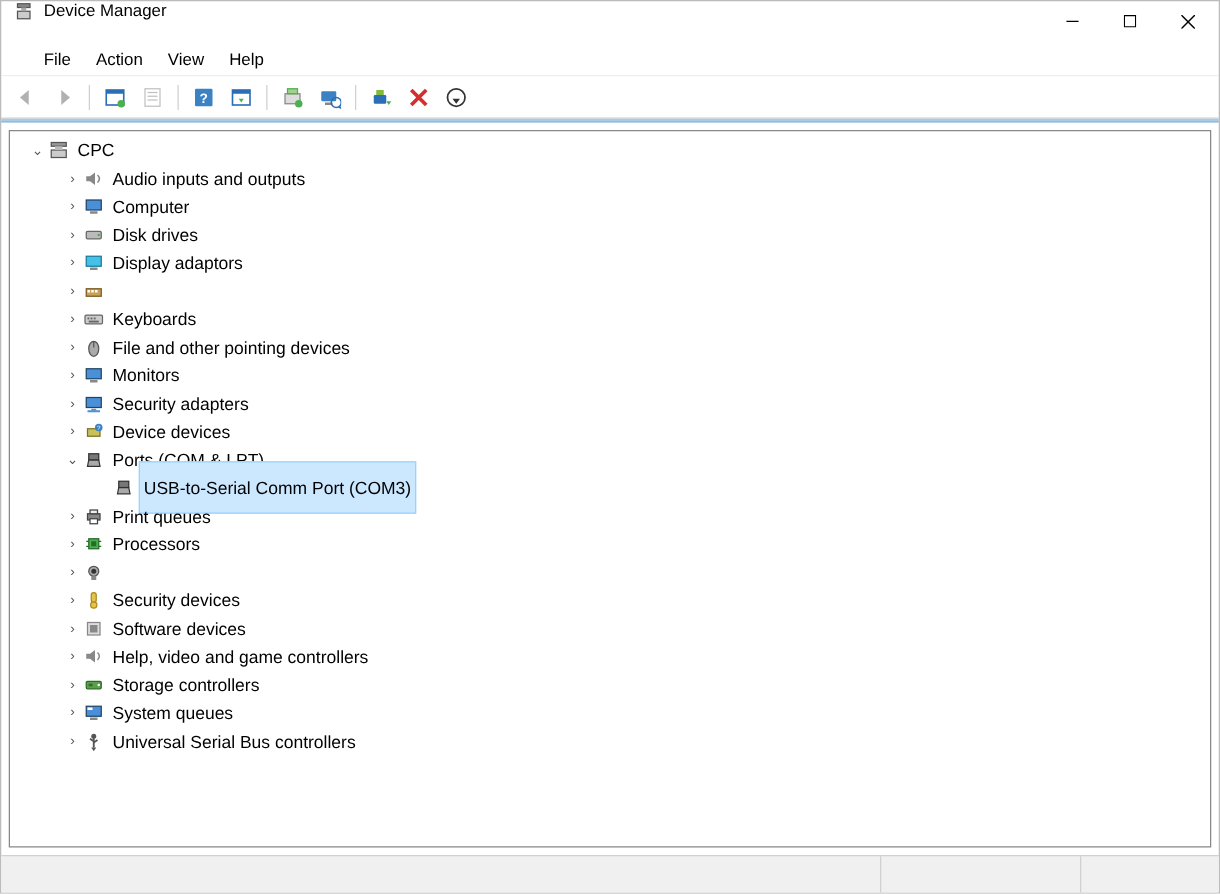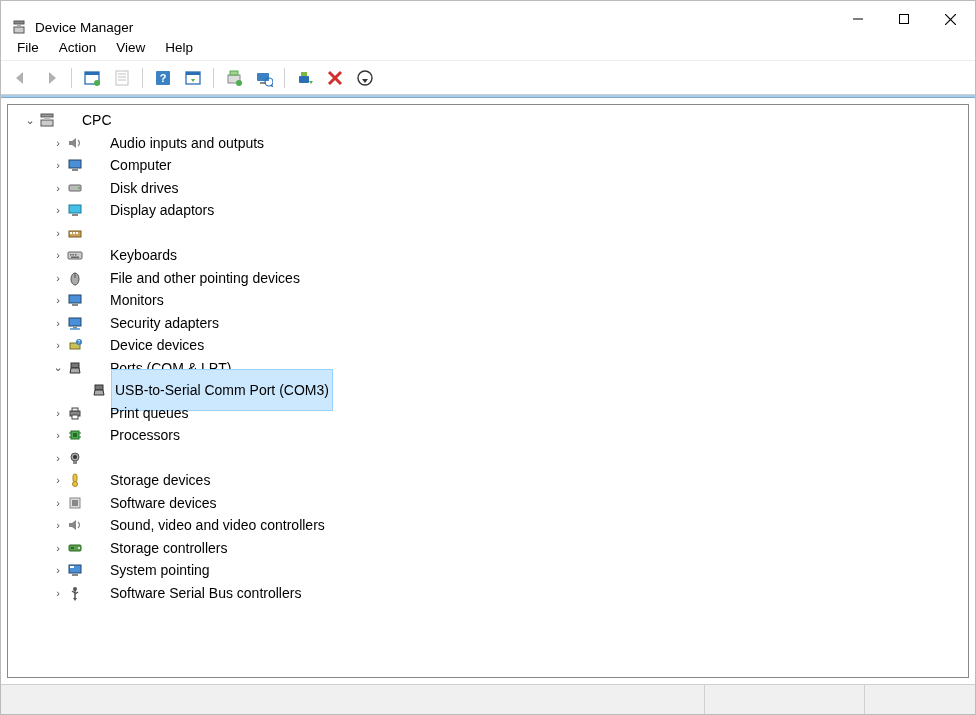--- a/index.html
+++ b/index.html
@@ -8,28 +8,28 @@
   font-size: 13px;
   background: #fff;
   width: 976px;
   height: 715px;
   overflow: hidden;
   color: #000;
 }
 .window { width: 976px; height: 715px; border: 1px solid #bbb; display: flex; flex-direction: column; background: #fff; }
 
 
-.titlebar { height: 34px; display: flex; align-items: flex-end; padding: 0 2px 0 10px; }
+.titlebar { height: 34px; display: flex; align-items: flex-start; padding: 0 2px 0 10px; }
 .titlebar-icon { width: 16px; height: 16px; margin-right: 8px; display:inline-flex; align-items:center; justify-content:center;}
 .titlebar-text { font-size: 13.5px; }
 .titlebar-spacer { flex: 1; }
 .winbtn { width: 46px; height: 32px; display: flex; align-items: center; justify-content: center; font-size: 14px; }
 
 
-.menubar { height: 26px; display: flex; align-items: center; padding: 0 6px; font-size: 13.5px; border-bottom: 1px solid #eee;}
+.menubar { height: 26px; display: flex; align-items: center; padding: 0 24px; font-size: 13.5px; border-bottom: 1px solid #eee;}
 .menuitem { padding: 3px 10px; }
 
 
 .toolbar { height: 34px; display: flex; align-items: center; padding: 0 6px; gap: 2px; border-bottom: 1px solid #d0d0d0;}
 .tbtn { width: 28px; height: 28px; display: flex; align-items: center; justify-content: center; border: 1px solid transparent; }
 .tbtn.disabled svg { opacity: .45; }
 .tsep { width: 1px; height: 20px; background: #d0d0d0; margin: 0 4px; }
 
 
 .accent { height: 3px; background: linear-gradient(#a8cbe8,#a8cbe8); border-bottom:1px solid #7ca8cd;}
@@ -37,21 +37,21 @@
 
 .treewrap { flex: 1; padding: 6px; }
 .treebox { width: 100%; height: 100%; border: 1px solid #888; overflow: auto; padding: 4px 0; }
 .row { display: flex; align-items: center; height: 22.5px; font-size: 14px; padding-right: 8px; }
 .row .expander { width: 12px; height: 12px; margin-right: 2px; display: flex; align-items:center; justify-content:center; color:#555; font-size:11px; }
 .row .icon { width: 18px; height: 18px; margin-right: 6px; display:inline-flex; align-items:center; justify-content:center; flex-shrink:0;}
 .row.indent0 { padding-left: 16px; }
 .row.indent1 { padding-left: 44px; }
 .row.indent2 { padding-left: 82px; }
 .row.selected .label { background: #cce8ff; border:1px solid #99d1ff; border-radius:0; padding:12px 3px; margin-left:-3px;}
-.label { white-space: nowrap; padding:1px 0;margin-left:20px;}
+.label { white-space: nowrap; padding:1px 0;}
 
 
 .statusbar { height: 30px; border-top: 1px solid #d0d0d0; display:flex; background:#f0f0f0;}
 .statusbar .cell1 { flex:1; border-right:1px solid #d0d0d0;}
 .statusbar .cell2 { width:160px; border-right:1px solid #d0d0d0;}
 .statusbar .cell3 { width:110px;}
 
 svg { display:block; }
 </style>
 </head>
@@ -366,21 +366,21 @@
       </div>
 
       <div class="row indent1">
         <span class="expander">›</span>
         <span class="icon">
             <svg width="16" height="16" viewBox="0 0 16 16">
               <rect x="6" y="2" width="4" height="8" fill="#e6c34a" stroke="#aa8a20" rx="2"></rect>
               <circle cx="8" cy="12" r="2.5" fill="#e6c34a" stroke="#aa8a20"></circle>
             </svg>
           </span>
-        <span class="label">Storage devices</span>
+        <span class="label">Security devices</span>
       </div>
 
       <div class="row indent1">
         <span class="expander">›</span>
         <span class="icon">
             <svg width="16" height="16" viewBox="0 0 16 16">
               <rect x="3" y="3" width="10" height="10" fill="#ddd" stroke="#888"></rect>
               <rect x="5" y="5" width="6" height="6" fill="#888"></rect>
             </svg>
           </span>
@@ -388,21 +388,21 @@
       </div>
 
       <div class="row indent1">
         <span class="expander">›</span>
         <span class="icon">
             <svg width="16" height="16" viewBox="0 0 16 16">
               <path d="M2 6 L5 6 L9 3 L9 13 L5 10 L2 10 Z" fill="#888"></path>
               <path d="M11 5 Q14 8 11 11" fill="none" stroke="#888" stroke-width="1.2"></path>
             </svg>
           </span>
-        <span class="label">Sound, video and video controllers</span>
+        <span class="label">Help, video and game controllers</span>
       </div>
 
       <div class="row indent1">
         <span class="expander">›</span>
         <span class="icon">
             <svg width="16" height="16" viewBox="0 0 16 16">
               <rect x="2" y="5" width="12" height="6" fill="#5a9e4e" stroke="#2d6b24" rx="1"></rect>
               <rect x="4" y="7" width="3" height="2" fill="#2d6b24"></rect>
               <circle cx="12" cy="8" r="1" fill="#fff"></circle>
             </svg>
@@ -412,35 +412,35 @@
 
       <div class="row indent1">
         <span class="expander">›</span>
         <span class="icon">
             <svg width="16" height="16" viewBox="0 0 16 16">
               <rect x="2" y="3" width="12" height="8" fill="#4a90d9" stroke="#246"></rect>
               <rect x="5" y="12" width="6" height="2" fill="#888"></rect>
               <rect x="3" y="4" width="4" height="2" fill="#fff"></rect>
             </svg>
           </span>
-        <span class="label">System pointing</span>
+        <span class="label">System queues</span>
       </div>
 
       <div class="row indent1">
         <span class="expander">›</span>
         <span class="icon">
             <svg width="16" height="16" viewBox="0 0 16 16">
               <circle cx="8" cy="4" r="2" fill="#555"></circle>
               <line x1="8" y1="4" x2="8" y2="13" stroke="#555" stroke-width="1.5"></line>
               <path d="M8 8 L5 6" stroke="#555" stroke-width="1.5"></path>
               <path d="M8 9 L11 7" stroke="#555" stroke-width="1.5"></path>
               <path d="M6 13 L10 13 L8 16 Z" fill="#555"></path>
             </svg>
           </span>
-        <span class="label">Software Serial Bus controllers</span>
+        <span class="label">Universal Serial Bus controllers</span>
       </div>
 
     </div>
   </div>
 
   <div class="statusbar">
     <div class="cell1"></div>
       <div class="cell2"></div>
       <div class="cell3"></div>
   </div>

